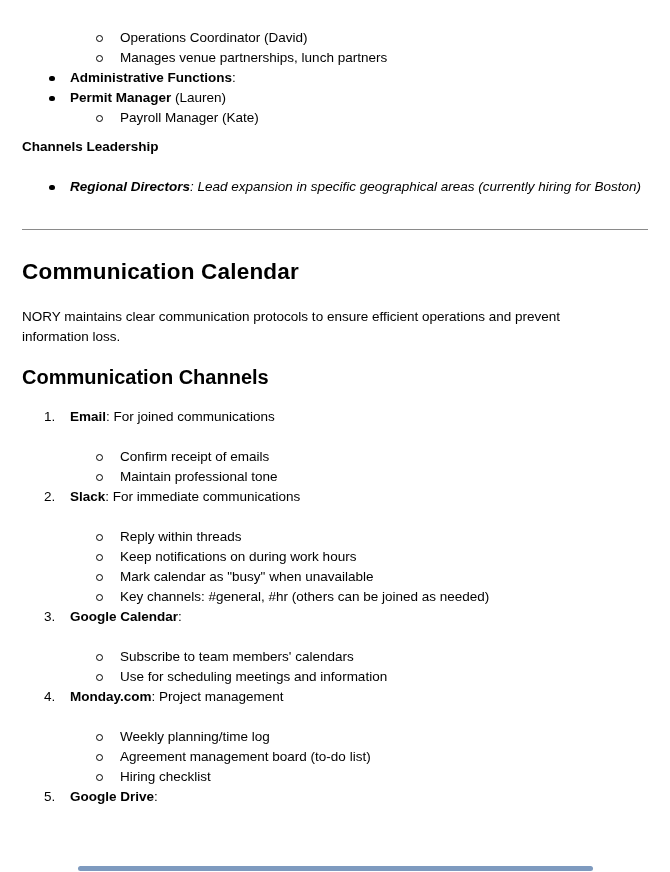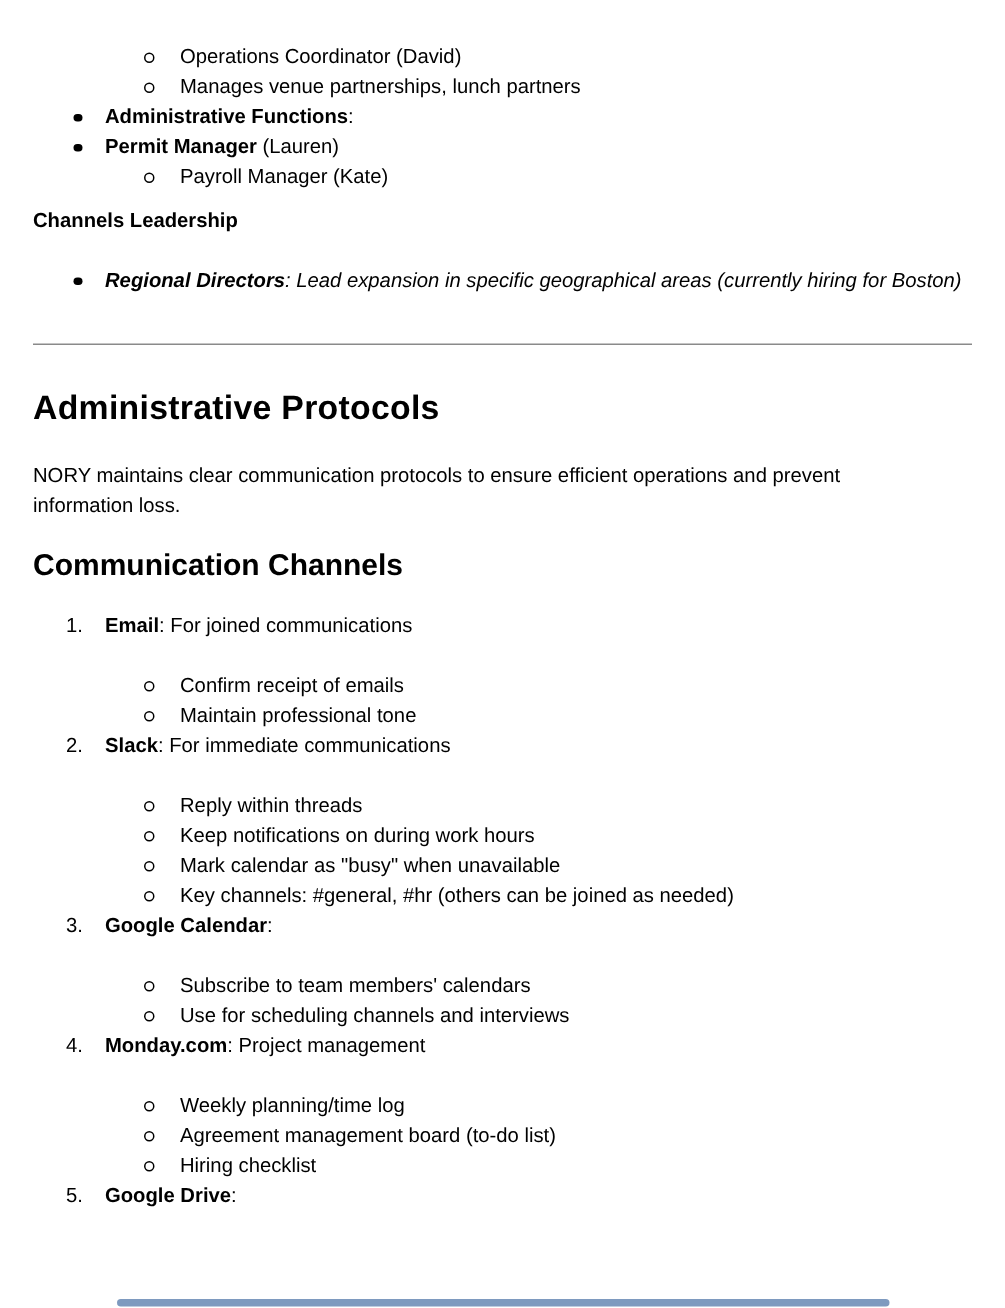--- a/index.html
+++ b/index.html
@@ -86,21 +86,21 @@
   </div>
 
   <div class="h4">Channels Leadership</div>
   <div class="row l1 regional-item">
     <span class="disc"></span>
     <span class="b">Regional Directors</span><span>: Lead expansion in specific geographical areas (currently hiring for Boston)</span>
   </div>
 
   <hr class="divider">
 
-  <div class="h1">Administrative Protocols</div>
+  <div class="h1">Communication Calendar</div>
   <p class="intro">NORY maintains clear communication protocols to ensure efficient operations and prevent information loss.</p>
   <div class="h3">Communication Channels</div>
 
   <div class="channels">
 
     <div class="channel">
       <div class="row numrow">
         <span class="num">1.</span>
         <span class="b">Email</span><span>: For joined communications</span>
       </div>
@@ -146,21 +146,21 @@
         <span class="num">3.</span>
         <span class="b">Google Calendar</span><span>:</span>
       </div>
       <div class="channel-subs">
         <div class="row l2">
           <span class="circ"></span>
           <span>Subscribe to team members' calendars</span>
         </div>
         <div class="row l2">
           <span class="circ"></span>
-          <span>Use for scheduling channels and interviews</span>
+          <span>Use for scheduling meetings and information</span>
         </div>
       </div>
     </div>
 
     <div class="channel">
       <div class="row numrow">
         <span class="num">4.</span>
         <span class="b">Monday.com</span><span>: Project management</span>
       </div>
       <div class="channel-subs">

